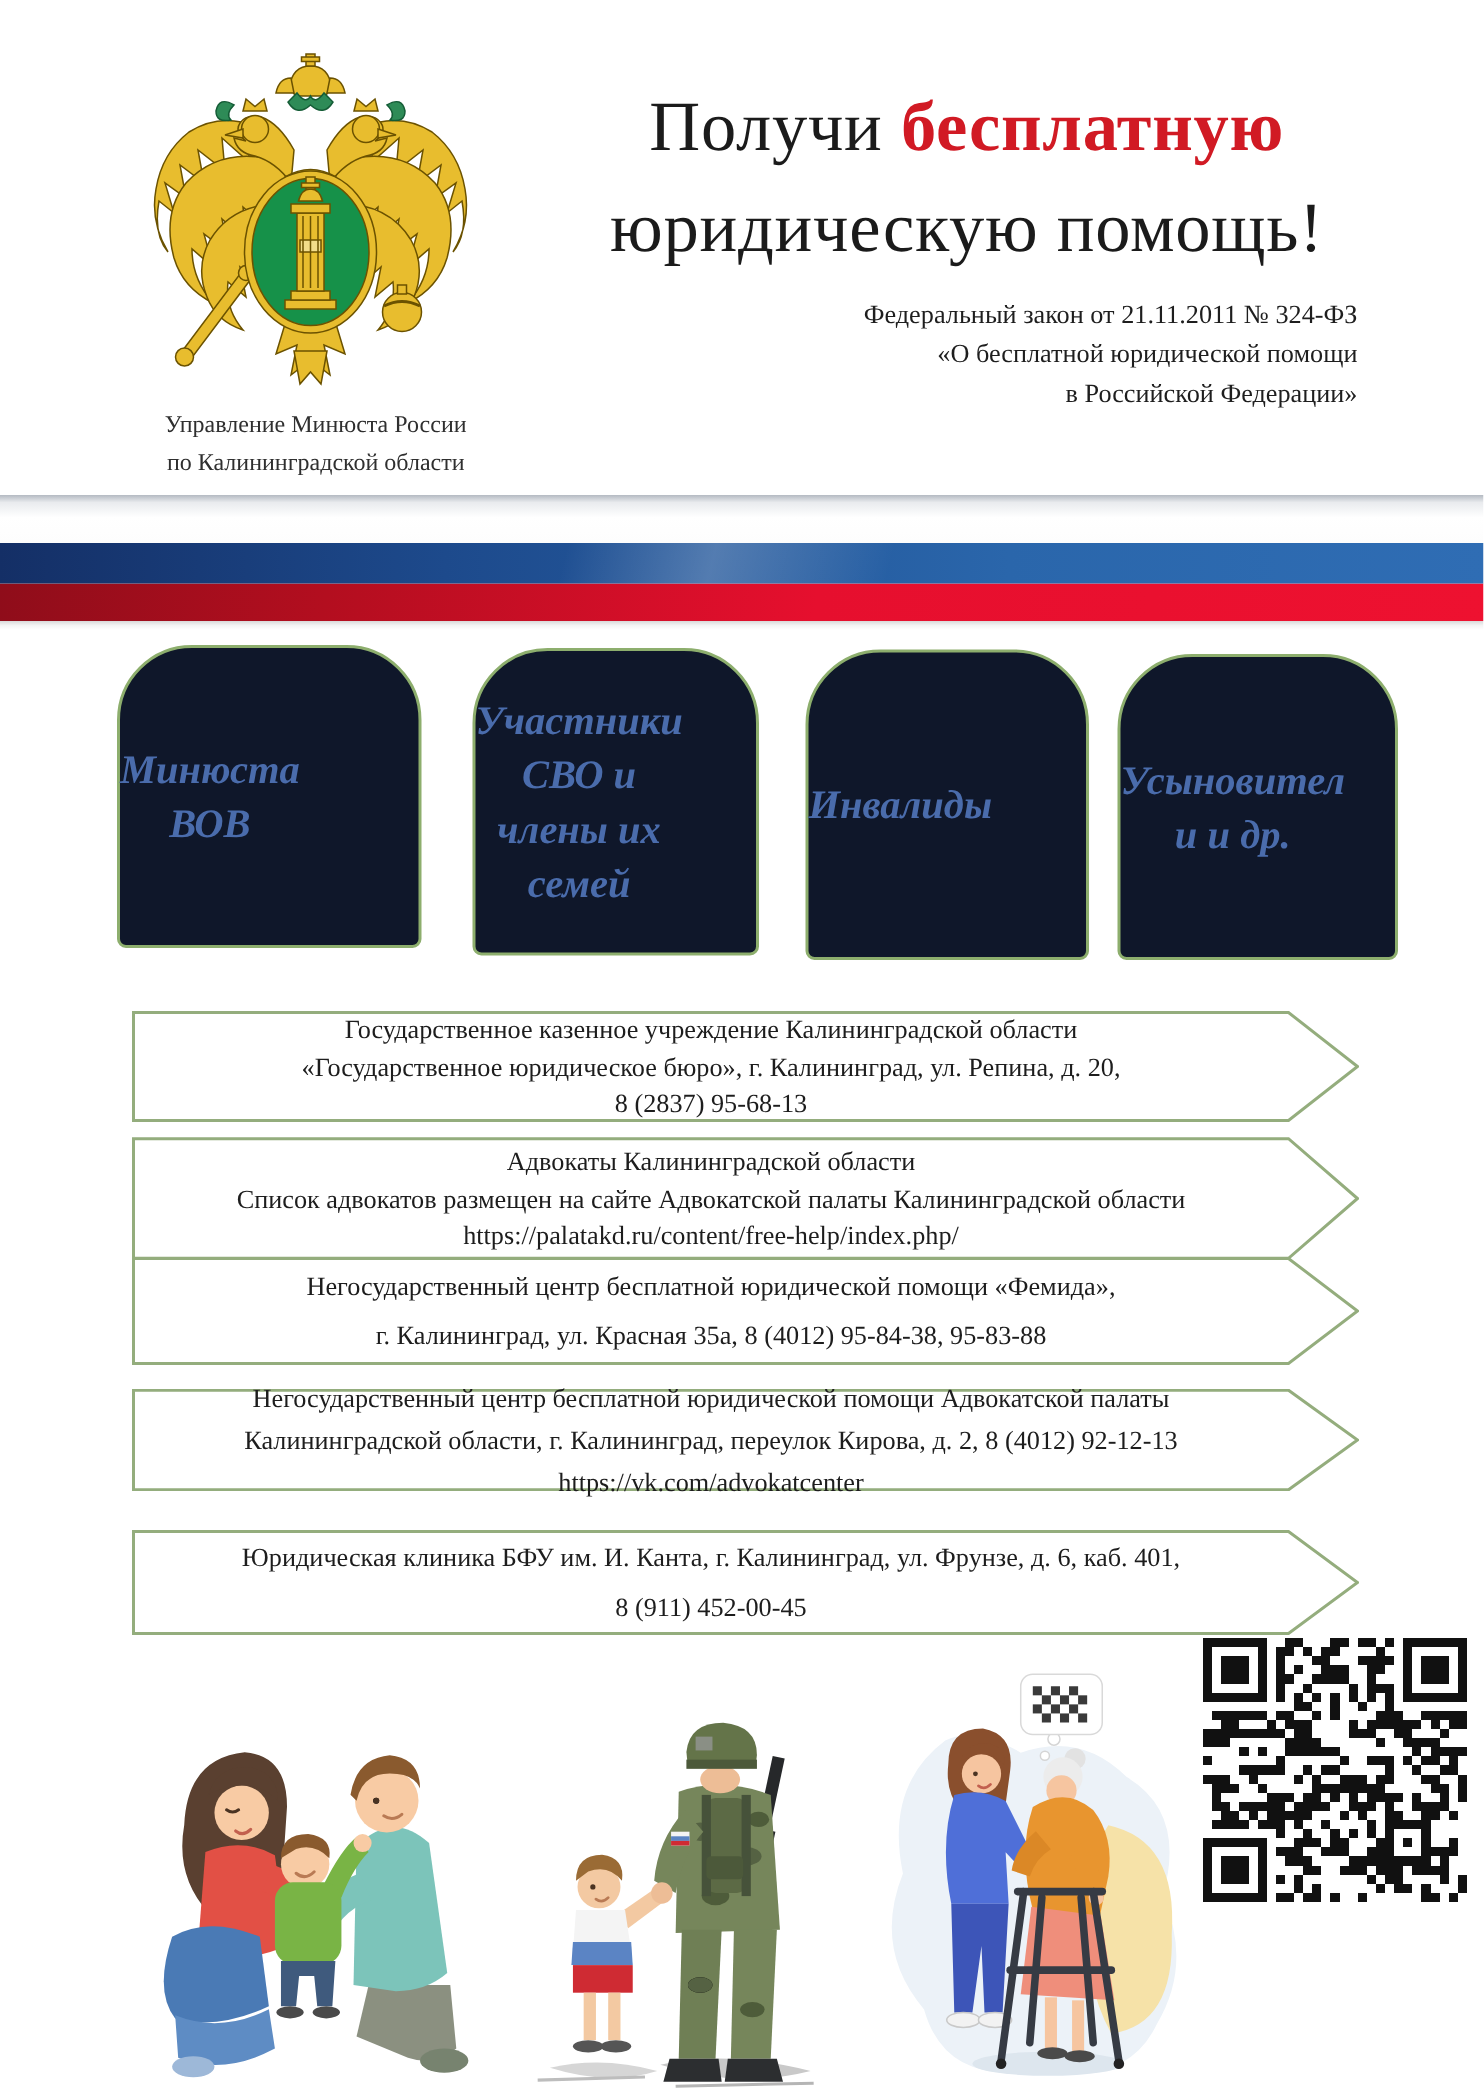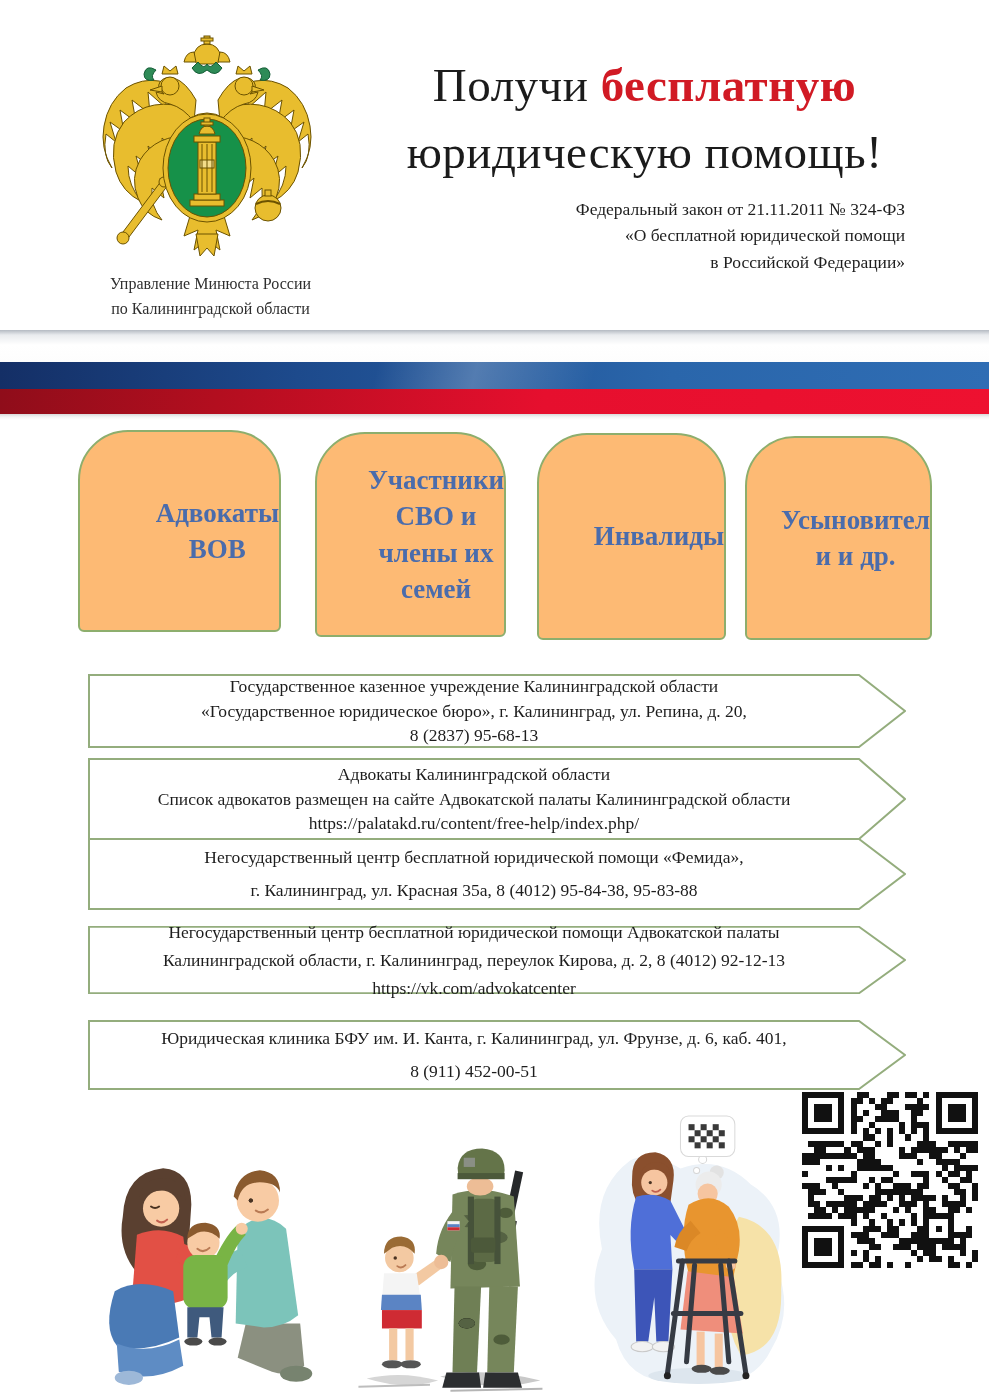--- a/index.html
+++ b/index.html
@@ -21,22 +21,22 @@
   .flag-white { height:32px; background:linear-gradient(180deg,#b4bac2 0px,#e9ebee 5px,#ffffff 15px,#fdfdfd 100%); }
   .flag-blue  { height:27px; position:relative;
                 background:linear-gradient(90deg,#142f66 0%,#1d4a8c 30%,#2a66ab 68%,#2f6db4 100%); }
   .flag-blue::after { content:""; position:absolute; inset:0;
                 background:linear-gradient(104deg,rgba(255,255,255,0) 38%,rgba(255,255,255,.22) 48%,rgba(255,255,255,0) 60%); }
   .flag-red   { height:25px;
                 background:linear-gradient(97deg,#8f0d1a 0%,#b30e1f 22%,#e60f2e 55%,#ee1130 100%); }
   .flag-fade  { height:6px; background:linear-gradient(180deg,#d9d9d9 0%,#f4f4f4 50%,#ffffff 100%); }
 
   
-  .cat-box { position:absolute; border:2px solid #8dae6d; background:#fdba74;
-             border-radius:50px 50px 6px 6px; display:flex; align-items:center; justify-content:flex-end; }
+  .cat-box { position:absolute; border:2px solid #8dae6d; background:#0f172a;
+             border-radius:50px 50px 6px 6px; display:flex; align-items:center; justify-content:flex-start;font-style:italic; }
   .cat-text { text-align:center; color:#4a6cac; font-weight:bold; font-size:27px; line-height:1.35; }
 
   
   .banner { position:absolute; left:88px; width:818px;margin-top:10px; }
   .banner svg.shape { position:absolute; inset:0; width:100%; height:100%; }
   .banner .btxt { position:absolute; inset:0; padding:4px 60px 4px 14px; display:flex;
                   flex-direction:column; justify-content:center; text-align:center;
                   font-size:17.5px; line-height:1.42; color:#1d1d1d; }
 
   
@@ -138,21 +138,21 @@
 
   <div class="flag-band">
     <div class="flag-white"></div>
     <div class="flag-blue"></div>
     <div class="flag-red"></div>
     <div class="flag-fade"></div>
   </div>
 
   <div class="cat-box" style="left:78px;  top:430px; width:203px; height:202px;">
     <div class="cat-text">
-      <div>Адвокаты</div>
+      <div>Минюста</div>
       <div>ВОВ</div>
     </div>
   </div>
   <div class="cat-box" style="left:315px; top:432px; width:191px; height:205px;">
     <div class="cat-text">
       <div>Участники</div>
       <div>СВО и</div>
       <div>члены их</div>
       <div>семей</div>
     </div>
@@ -211,21 +211,21 @@
       <div>https://vk.com/advokatcenter</div>
     </div>
   </div>
 
   <div class="banner" style="top:1010px; height:70px;">
     <svg class="shape" viewBox="0 0 818 70" preserveAspectRatio="none">
       <path d="M1,1 H771 L817,35 L771,69 H1 Z" fill="#ffffff" stroke="#94ad7d" stroke-width="2" vector-effect="non-scaling-stroke"></path>
     </svg>
     <div class="btxt" style="line-height:1.9;">
       <div>Юридическая клиника БФУ им. И. Канта, г. Калининград, ул. Фрунзе, д. 6, каб. 401,</div>
-      <div>8 (911) 452-00-51</div>
+      <div>8 (911) 452-00-45</div>
     </div>
   </div>
 
   <svg class="illus" style="left:85px; top:1138px; width:255px; height:262px;" viewBox="0 0 250 260" aria-hidden="true">
 
     <path d="M158,184 L212,184 L216,226 Q202,238 184,232 L150,218 Z" fill="#8b9080"></path>
     <ellipse cx="208" cy="234" rx="16" ry="8" fill="#77836f"></ellipse>
     <path d="M150,92 Q174,68 198,90 L210,176 Q196,188 176,188 L148,184 Z" fill="#7cc4ba"></path>
     <path d="M152,110 Q126,120 118,142 L132,152 Q144,132 160,128 Z" fill="#7cc4ba"></path>
     <circle cx="170" cy="62" r="21" fill="#f8cba4"></circle>

